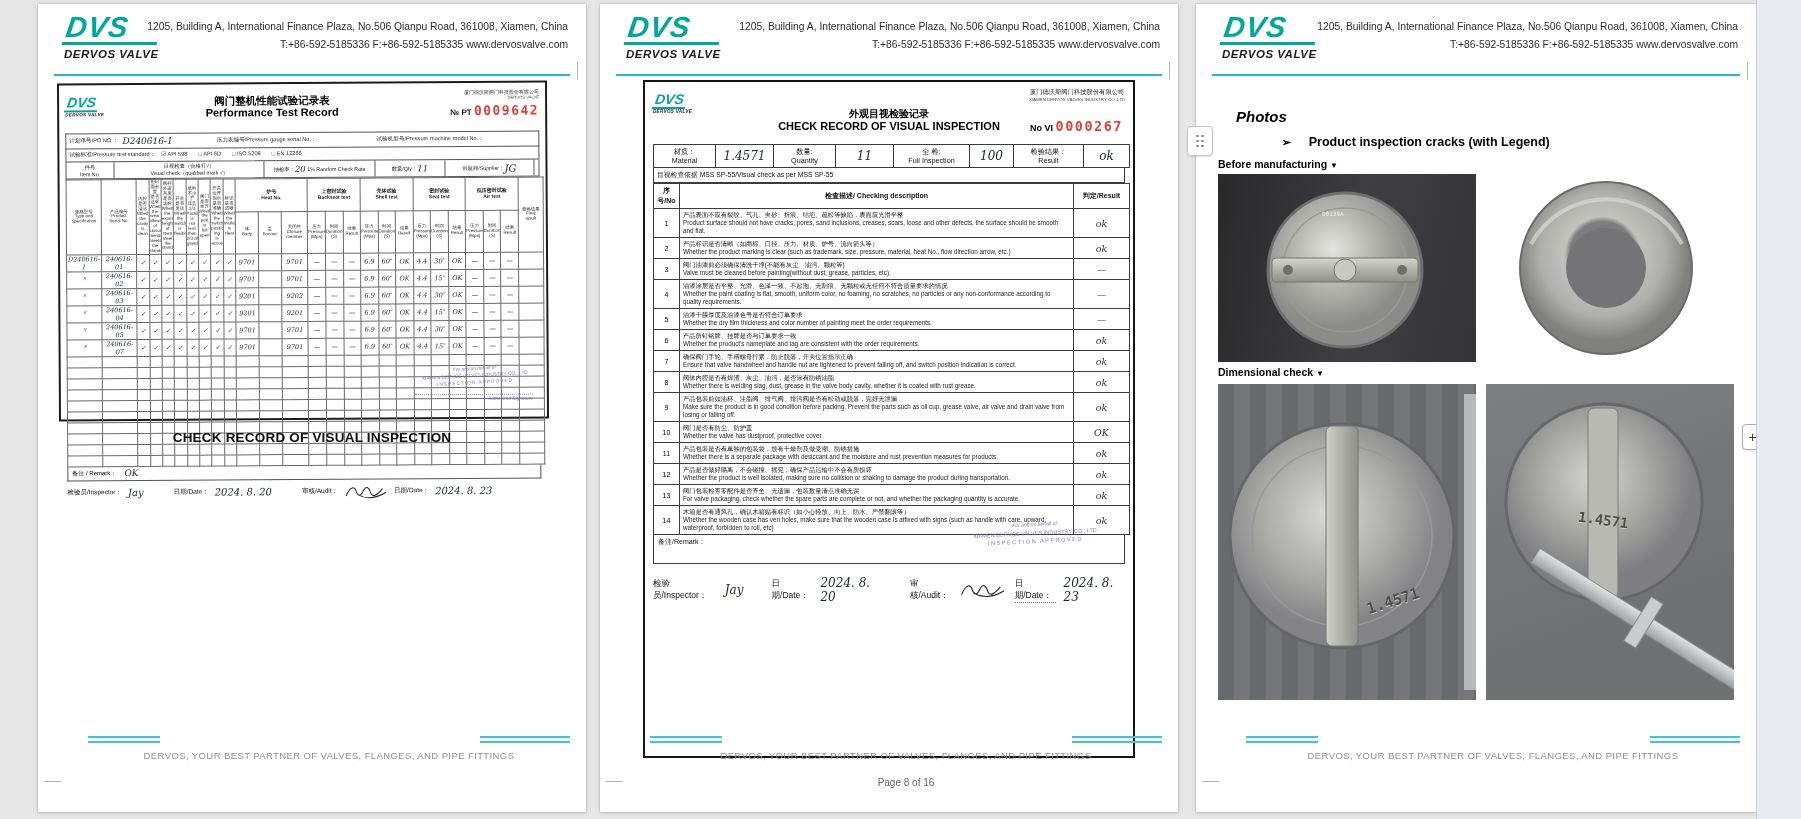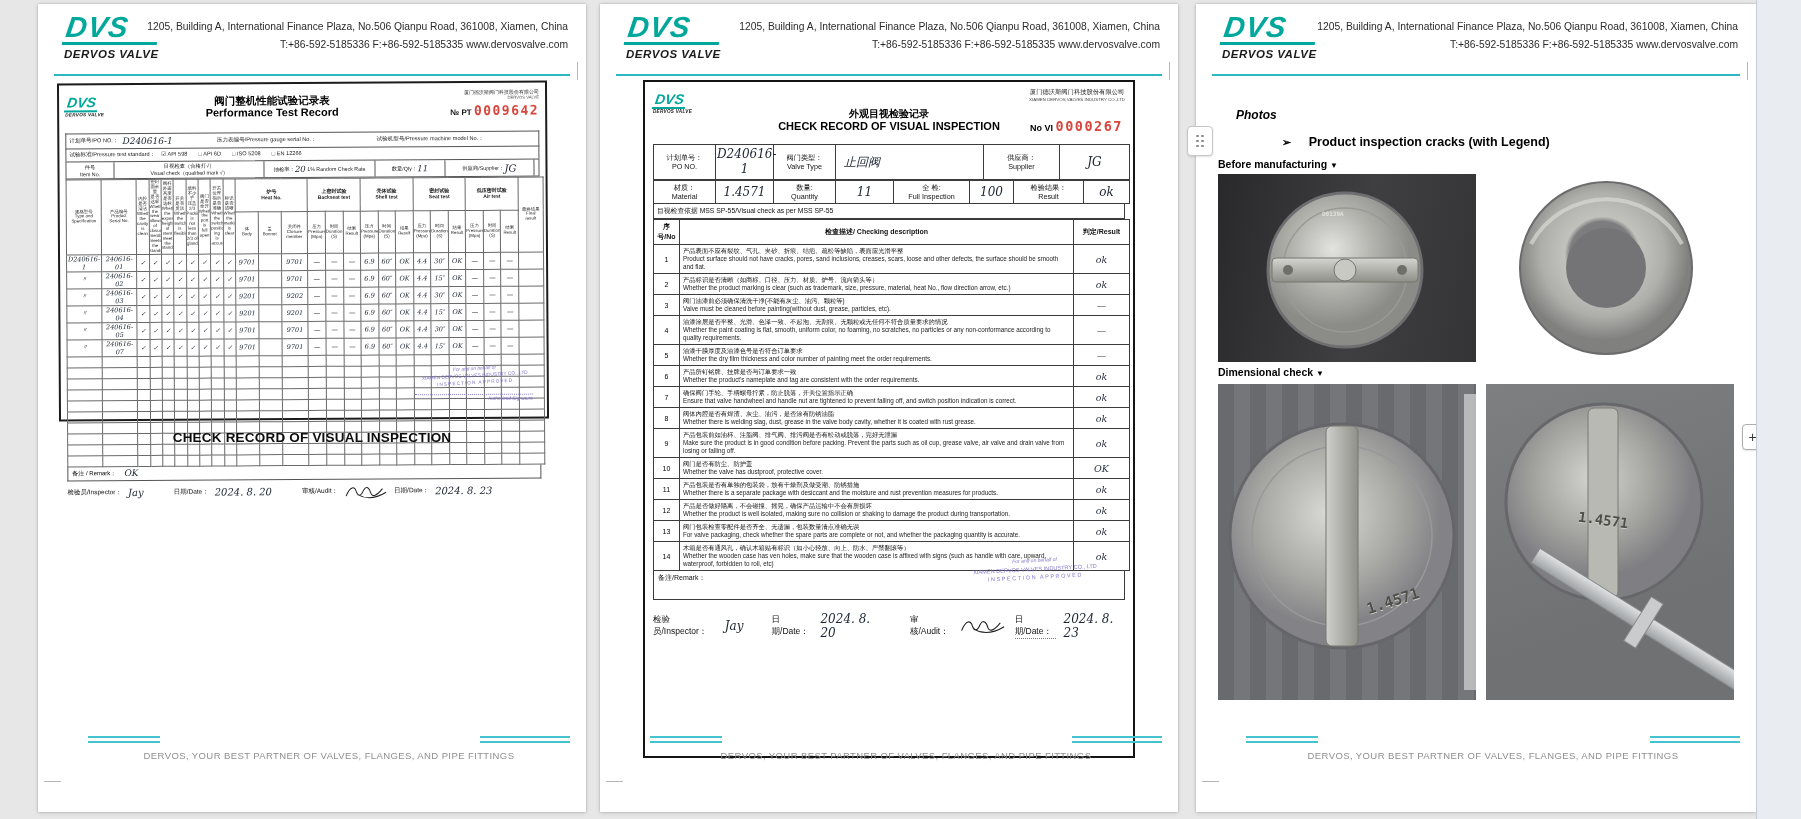--- a/index.html
+++ b/index.html
@@ -107,21 +107,21 @@
     font-size:9.5px;color:#2a3244;}
   .vis-remark{position:relative;border:1px solid #3c3c3c;border-top:none;height:24px;
     font-size:7px;padding:2px 4px;color:#111;}
   .stamp-p8{position:absolute;right:4px;top:-14px;font-size:5.6px;width:170px;}
   .stamp-p8 .s1{font-style:italic;font-size:5px;}
   .vis-sig{display:flex;align-items:center;margin-top:12px;font-size:8.5px;color:#111;gap:8px;}
   .vis-sig .hw{font-size:12px;}
   .vis-sig .dotted{border-bottom:1px dotted #777;}
 
   
-  .photos-title{position:absolute;left:40px;top:104px;font-size:12px;font-weight:bold;
+  .photos-title{position:absolute;left:40px;top:104px;font-size:15px;font-weight:bold;
     font-style:italic;color:#000;}
   .bullet-line{position:absolute;left:86px;top:131px;font-size:12.5px;font-weight:bold;color:#000;}
   .bullet-line .mark{font-size:11px;margin-right:14px;}
   .sec-label{position:absolute;left:22px;font-size:10.5px;font-weight:bold;color:#000;}
   .sec-label .arrow{font-size:8px;}
   .photo{position:absolute;overflow:hidden;}
   .ph-stamp{position:absolute;font-family:"DejaVu Sans Mono",monospace;font-weight:bold;
     color:#4e4e49;text-shadow:0 1px 0 #cfcfc9;}
 
   
@@ -843,43 +843,20 @@
         <div class="vh-no">
           <span>No VI</span>
           <span class="red">0000267</span>
         </div>
       </div>
       <table class="info">
         <colgroup>
             <col style="width:62px">
             <col style="width:58px">
             <col style="width:62px">
-            <col style="width:148px">
-            <col style="width:76px">
-            <col style="width:70px">
-          </colgroup>
-        <tbody>
-            <tr>
-          <td>计划单号：
-PO NO.</td>
-          <td class="hwv">D240616-1</td>
-          <td>阀门类型：
-Valve Type</td>
-          <td class="hwv" style="text-align:left;padding-left:8px">止回阀</td>
-          <td>供应商：
-Supplier</td>
-          <td class="hwv">JG</td>
-        </tr>
-      </tbody>
-        </table>
-      <table class="info">
-        <colgroup>
-            <col style="width:62px">
-            <col style="width:58px">
-            <col style="width:62px">
             <col style="width:58px">
             <col style="width:76px">
             <col style="width:44px">
             <col style="width:70px">
             <col style="width:46px">
           </colgroup>
         <tbody>
             <tr>
           <td>材质：
 Material</td>
@@ -1042,20 +1019,21 @@
           </svg>
         <span class="dotted">日期/Date：</span>
         <span class="hw">2024. 8. 23</span>
       </div>
     </div>
 
     <footer class="pfoot">
       <div class="fdeco l"></div>
       <div class="fdeco r"></div>
       <div class="tagline">DERVOS, YOUR BEST PARTNER OF VALVES, FLANGES, AND PIPE FITTINGS</div>
+      <div class="pagenum">Page 8 of 16</div>
     </footer>
   </section>
 
   <section class="page" id="page9">
     <header class="phead">
       <div class="logo">
         <div class="dvs">DVS</div>
         <div class="logo-sub">DERVOS VALVE</div>
       </div>
       <div class="addr">

